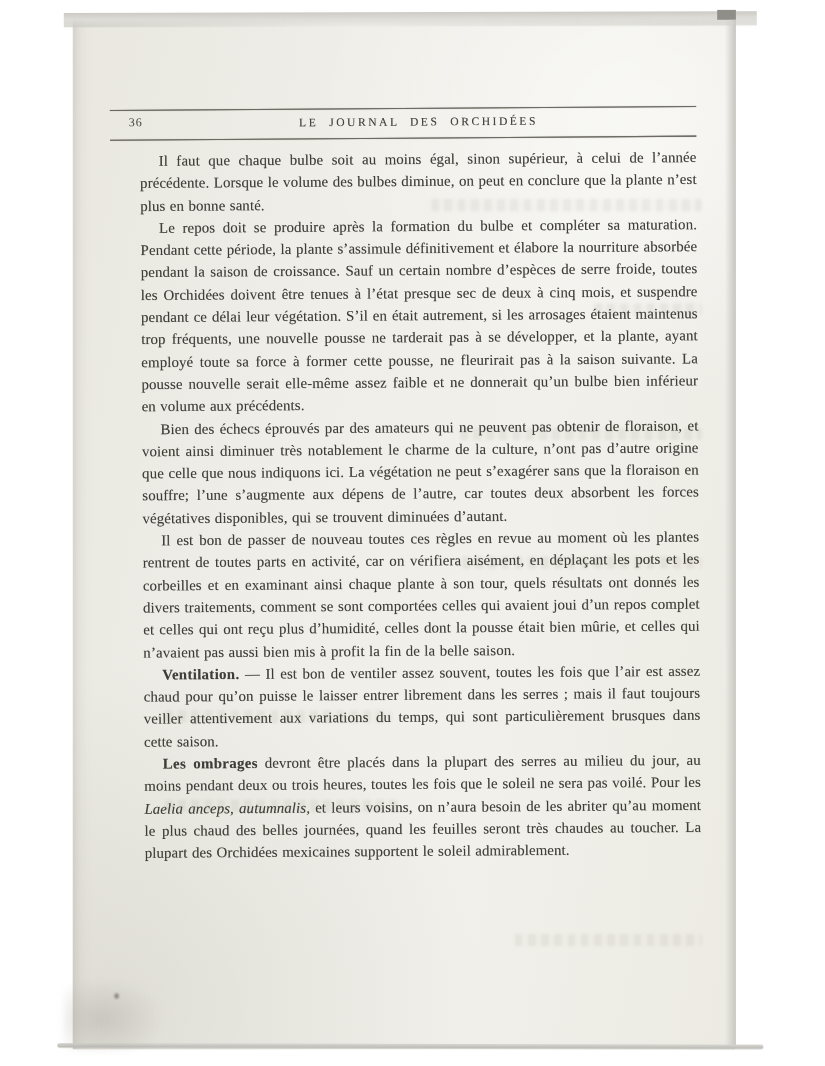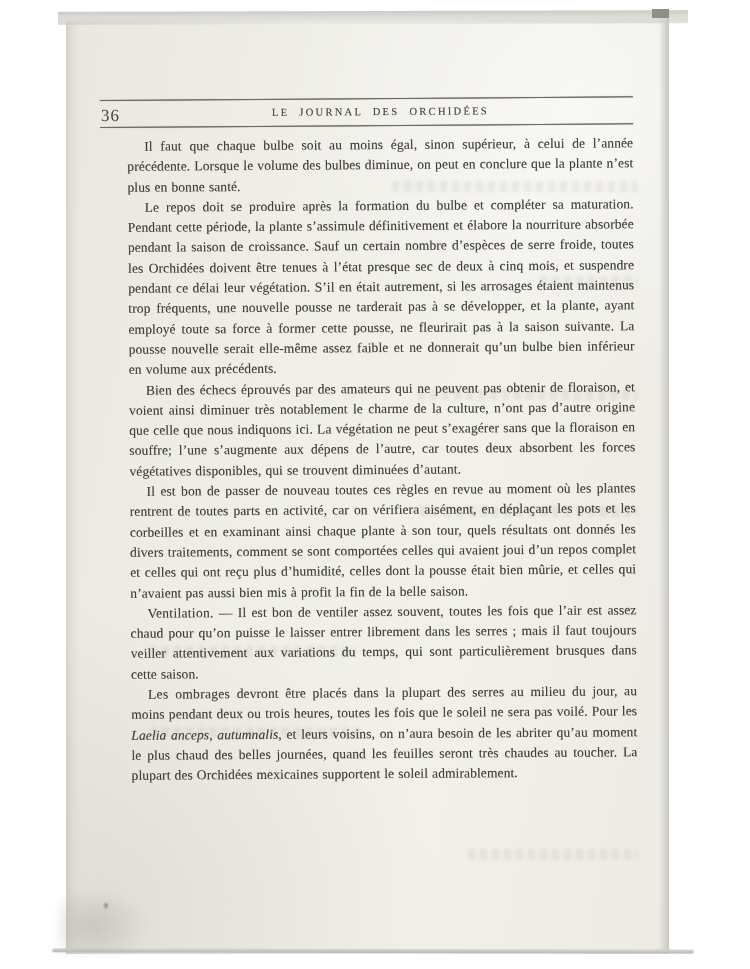--- a/index.html
+++ b/index.html
@@ -86,42 +86,42 @@
     position: absolute; left: 100px; width: 533px; height: 1.4px;
     background: #59574f; opacity: 0.88;
     box-shadow: 0 0 0.7px #59574f;
   }
   .rule-top { top: 100px; }
   .rule-bottom { top: 127px; }
   .header-row {
     position: absolute; left: 100px; top: 104px; width: 533px; height: 20px;
   }
   .page-number {
-    position: absolute; left: 1px; top: 2px;
-    font-size: 17px; letter-spacing: 1px; color: #45433e;
+    position: absolute; left: 17px; top: 2px;
+    font-size: 11px; letter-spacing: 1px; color: #45433e;
   }
   .journal-title {
     position: absolute; left: 0; top: 4px; width: 533px;
     text-align: center;
     font-size: 10.5px; letter-spacing: 2.3px; word-spacing: 5px;
     color: #45433e;
     transform: translateX(14px);
     white-space: nowrap;
     text-shadow: 0.2px 0.2px 0.4px rgba(69,67,62,0.4);
   }
   .article {
     position: absolute; left: 127px; top: 137px; width: 506px;
     font-size: 13.5px; line-height: 20.3px;
     text-align: justify;
     word-spacing: 0.04em; letter-spacing: 0.1px;
     hyphens: auto;
     text-shadow: 0.2px 0.2px 0.35px rgba(63,61,55,0.38);
   }
   .article p { margin: 0; text-indent: 17px; }
-  .part-bold { font-weight: 400; letter-spacing: 0.3px; margin-top: 26px; }
+  .part-bold { font-weight: 700; letter-spacing: 0.3px; margin-top: 26px; }
   .part-italic { font-style: italic; }
 </style>
 </head>
 <body>
 
 <div class="canvas">
 
   <div class="page"></div>
 
   <div class="top-edge-band"></div>

